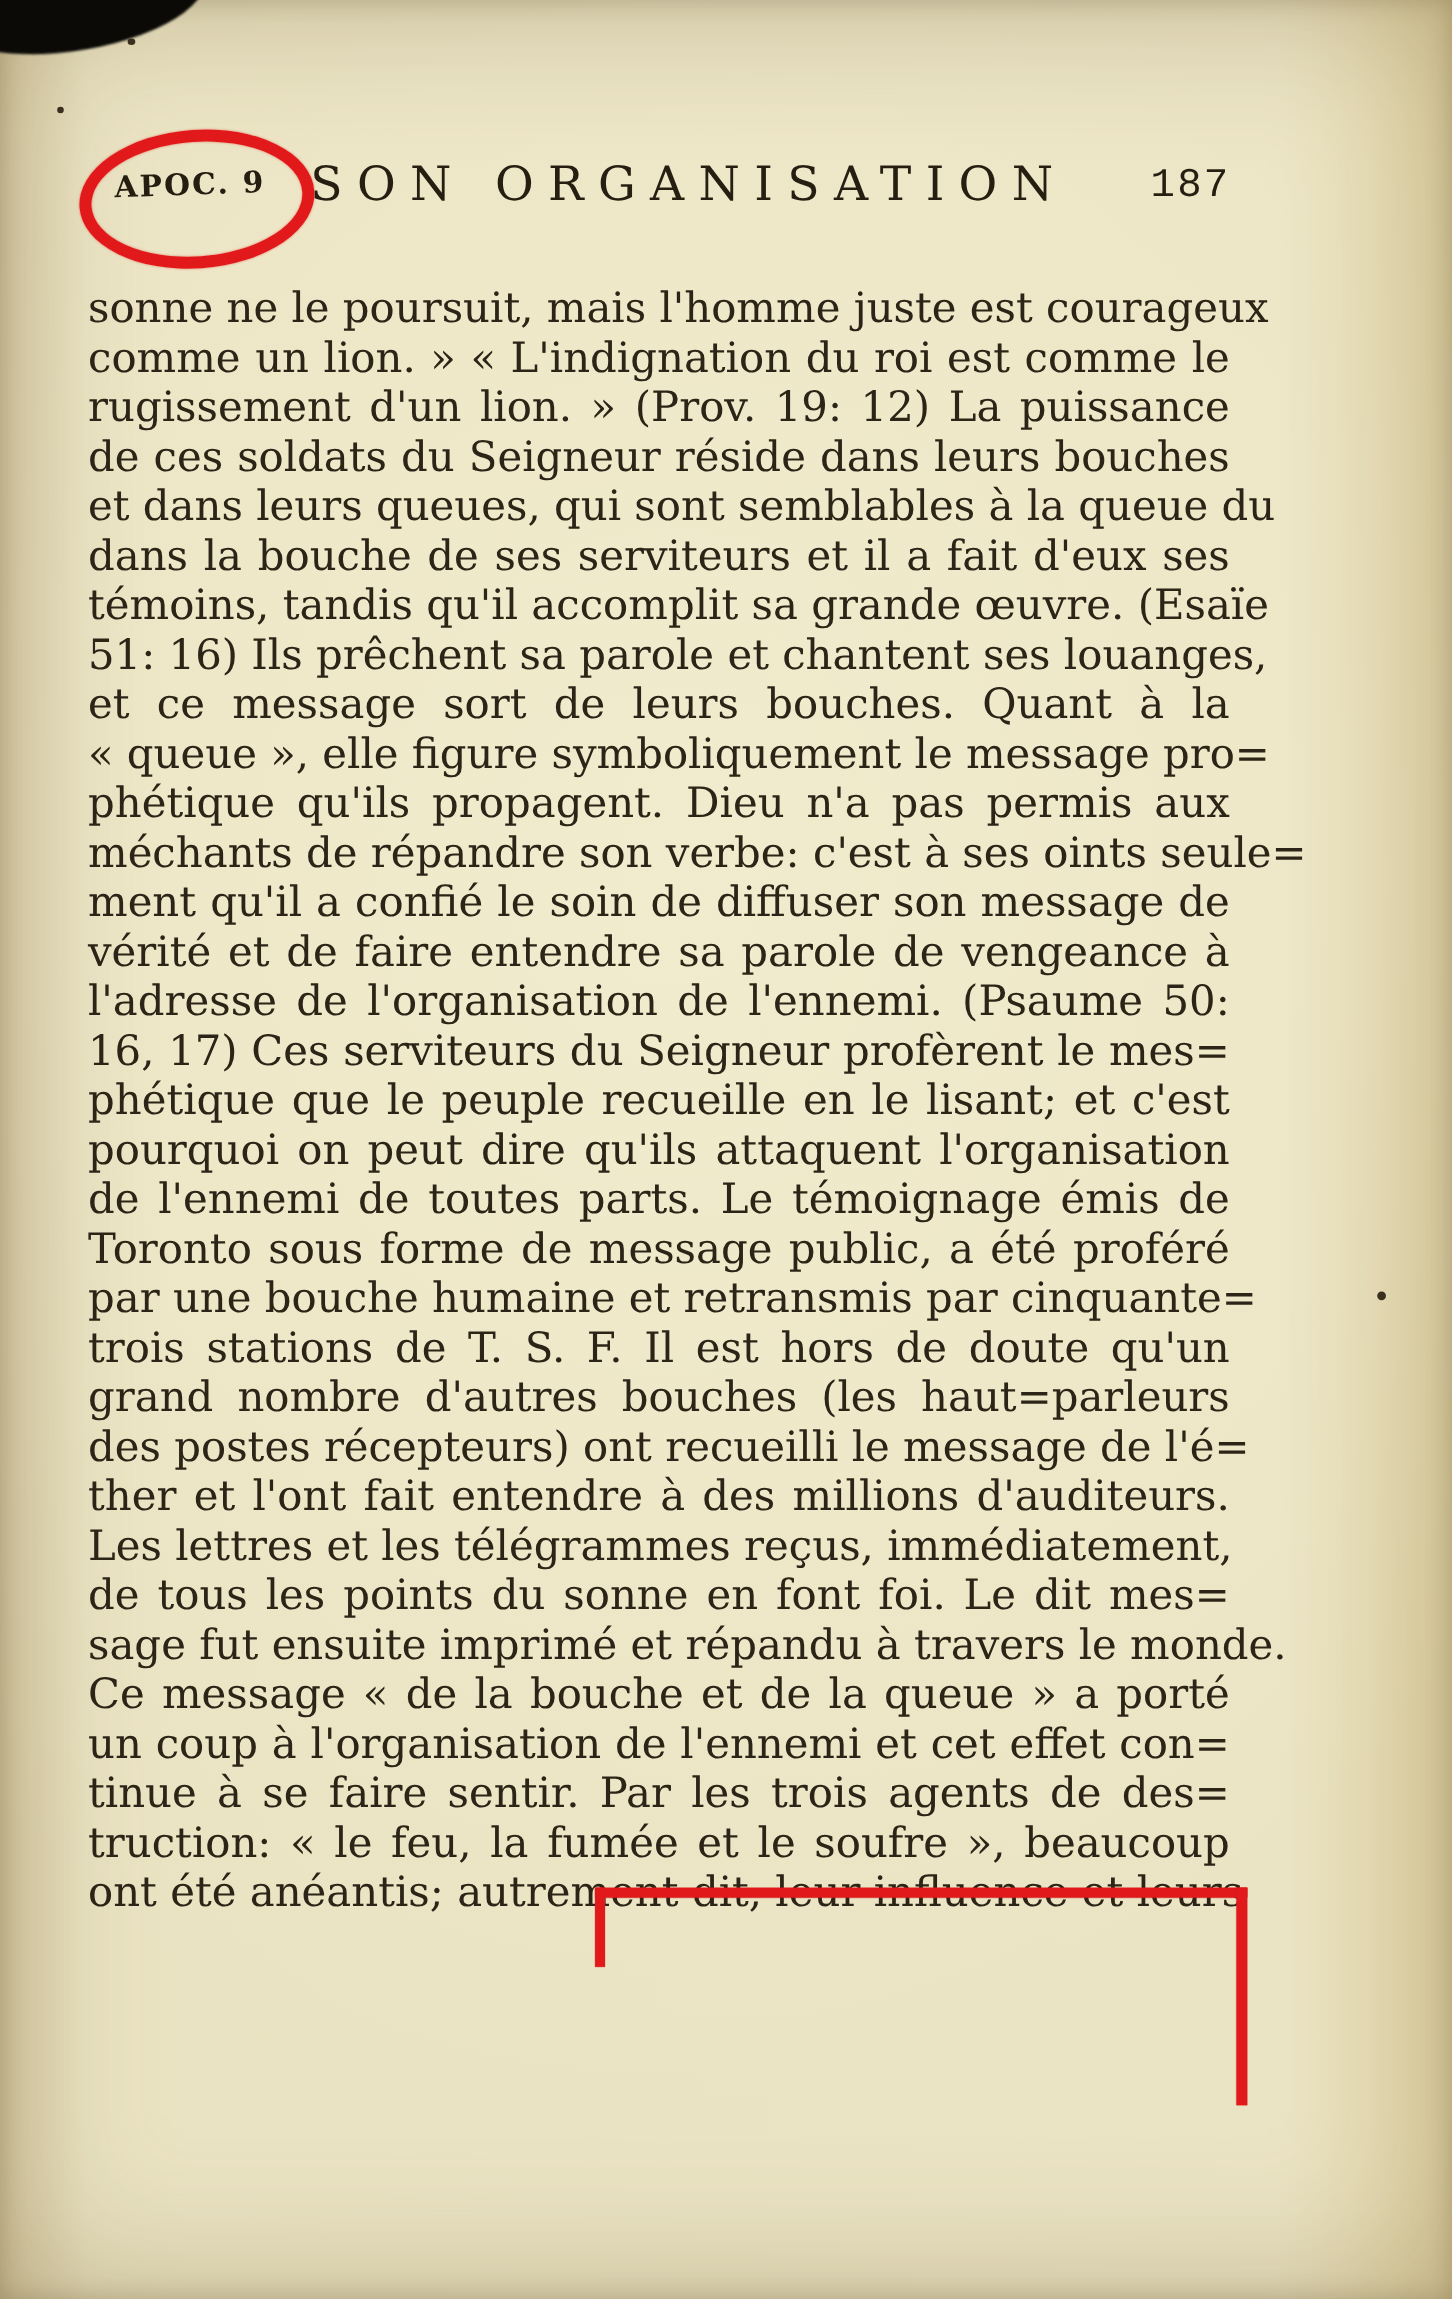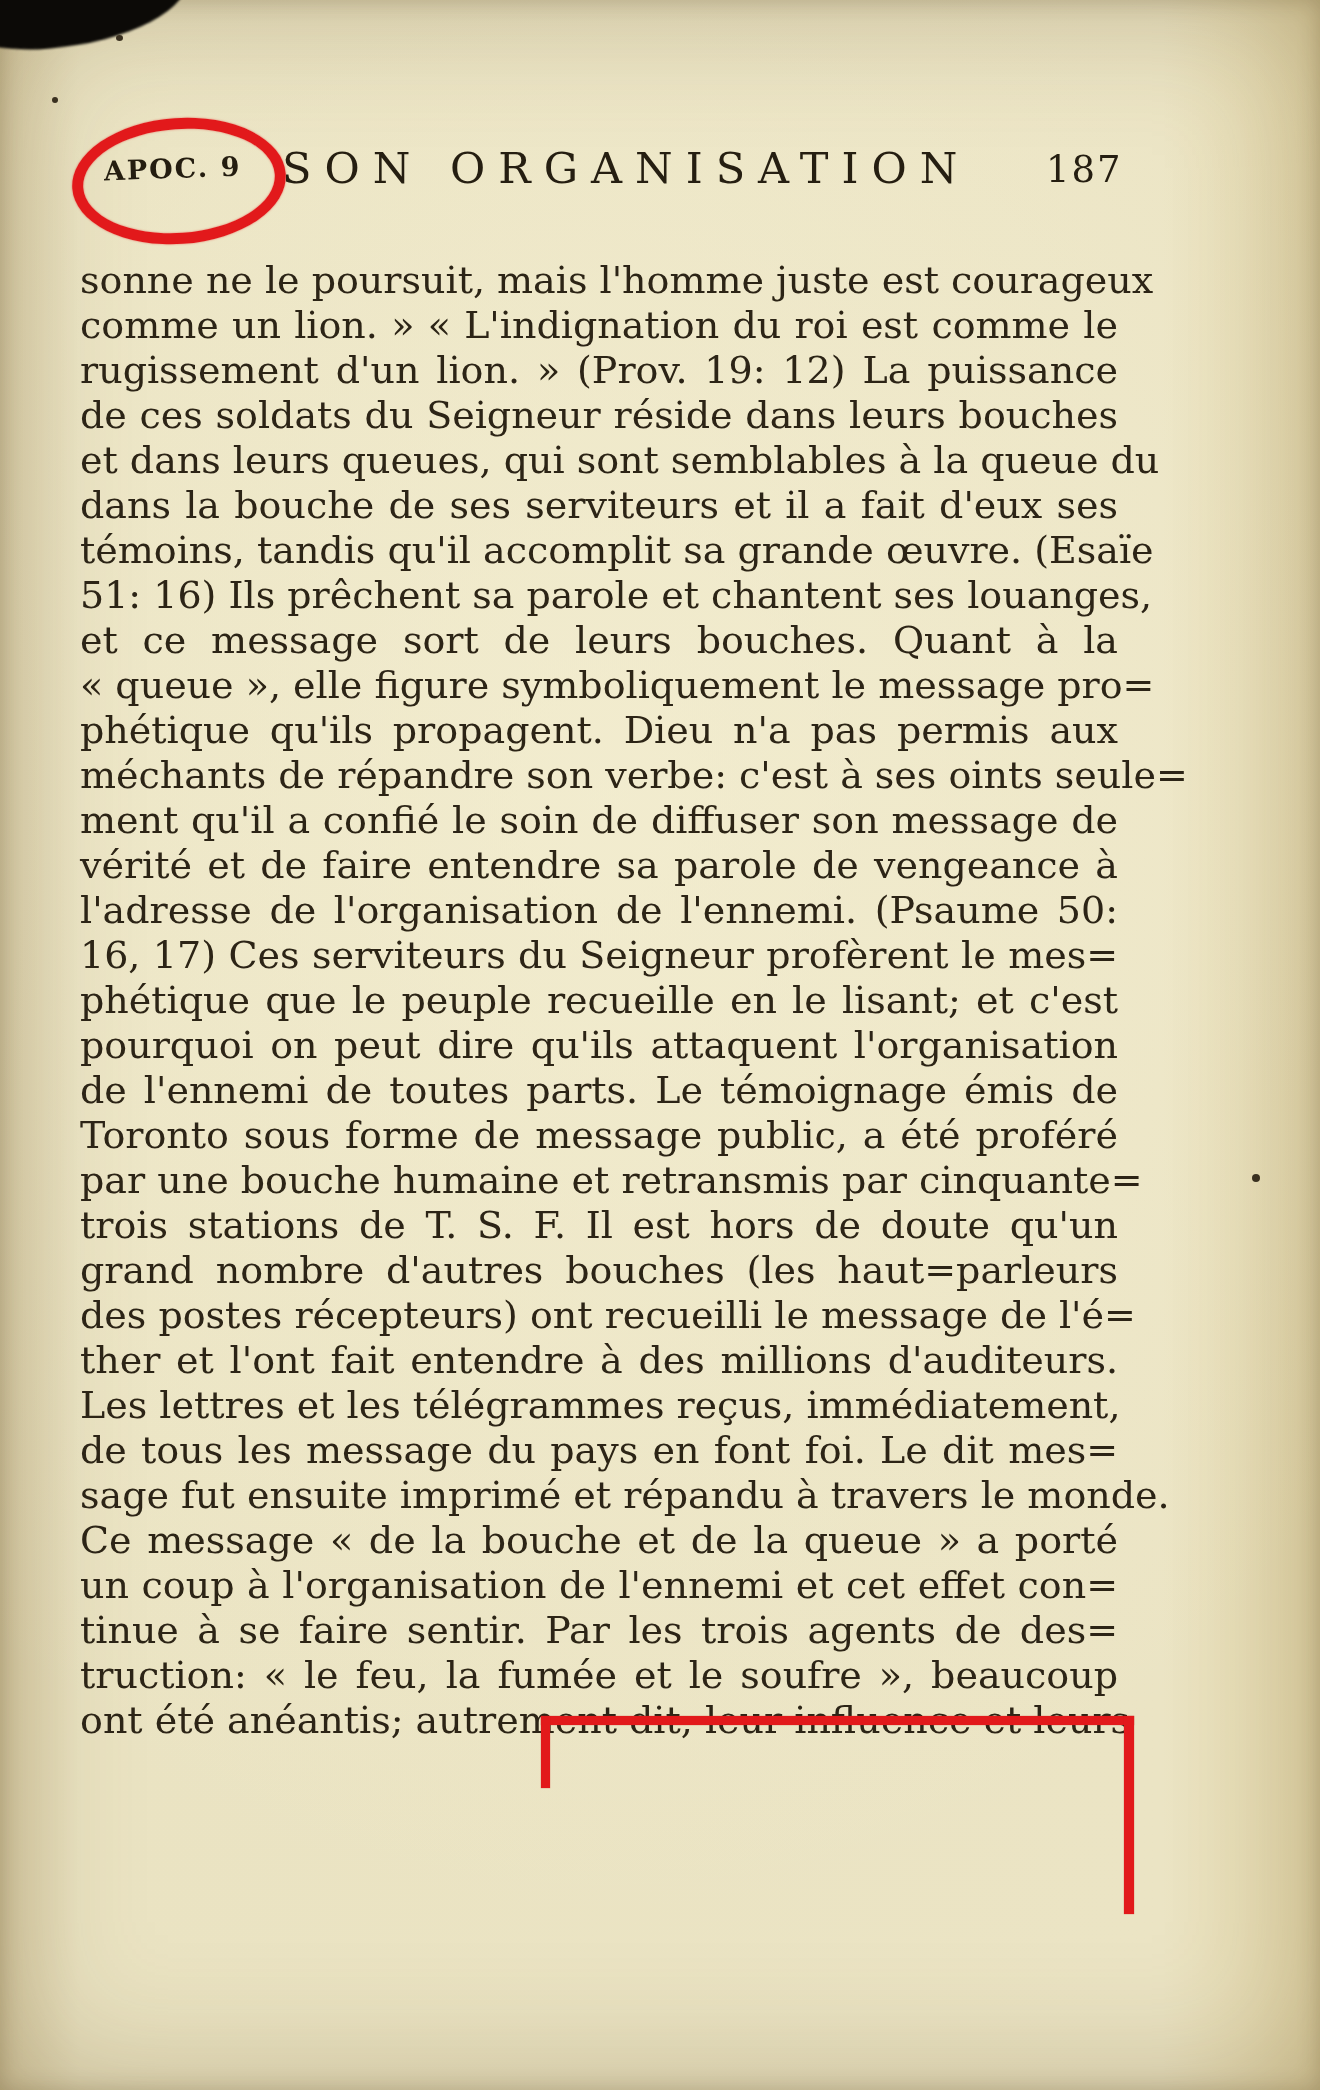--- a/index.html
+++ b/index.html
@@ -34,21 +34,21 @@
     transform:rotate(-4deg);
     box-shadow:0 0 2px rgba(226,25,27,.6), inset 0 0 2px rgba(226,25,27,.6);
   }
   .running-title{
     position:absolute;left:282px;top:143px;width:640px;
     font-size:43px;letter-spacing:13px;color:#251e11;
     white-space:nowrap;
   }
   .page-number{
     position:absolute;left:1046px;top:148px;
-    font-size:37px;letter-spacing:2px;color:#251e11;
+    font-size:37px;letter-spacing:2px;color:#251e11;font-family:Liberation Mono, monospace;
   }
   .body-text{
     position:absolute;left:80px;top:258px;width:1038px;
     color:#2c2416;
   }
   .body-text .line{
     height:45px;line-height:45px;font-size:38px;
     text-align:justify;text-align-last:justify;
     white-space:nowrap;
     text-rendering:optimizeLegibility;
@@ -96,21 +96,21 @@
       <div class="line">phétique que le peuple recueille en le lisant; et c'est</div>
       <div class="line">pourquoi on peut dire qu'ils attaquent l'organisation</div>
       <div class="line">de l'ennemi de toutes parts. Le témoignage émis de</div>
       <div class="line">Toronto sous forme de message public, a été proféré</div>
       <div class="line">par une bouche humaine et retransmis par cinquante=</div>
       <div class="line">trois stations de T. S. F. Il est hors de doute qu'un</div>
       <div class="line">grand nombre d'autres bouches (les haut=parleurs</div>
       <div class="line">des postes récepteurs) ont recueilli le message de l'é=</div>
       <div class="line">ther et l'ont fait entendre à des millions d'auditeurs.</div>
       <div class="line">Les lettres et les télégrammes reçus, immédiatement,</div>
-      <div class="line">de tous les message du pays en font foi. Le dit mes=</div>
+      <div class="line">de tous les points du sonne en font foi. Le dit mes=</div>
       <div class="line">sage fut ensuite imprimé et répandu à travers le monde.</div>
       <div class="line">Ce message « de la bouche et de la queue » a porté</div>
       <div class="line">un coup à l'organisation de l'ennemi et cet effet con=</div>
       <div class="line">tinue à se faire sentir. Par les trois agents de des=</div>
       <div class="line">truction: « le feu, la fumée et le soufre », beaucoup</div>
       <div class="line">ont été anéantis; autrement dit, leur influence et leurs</div>
     </div>
 
   <div class="bracket bracket-top"></div>
   <div class="bracket bracket-left-stub"></div>

